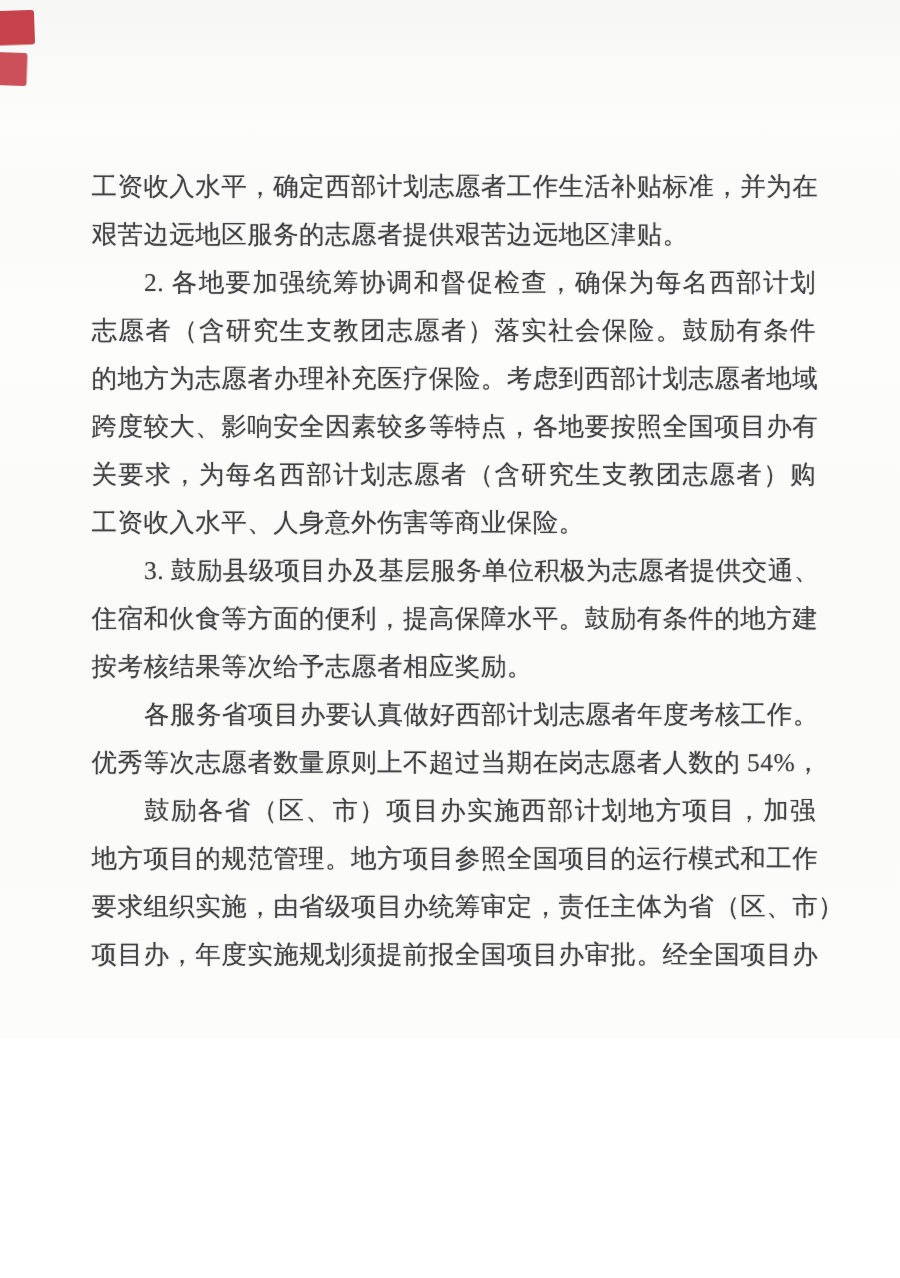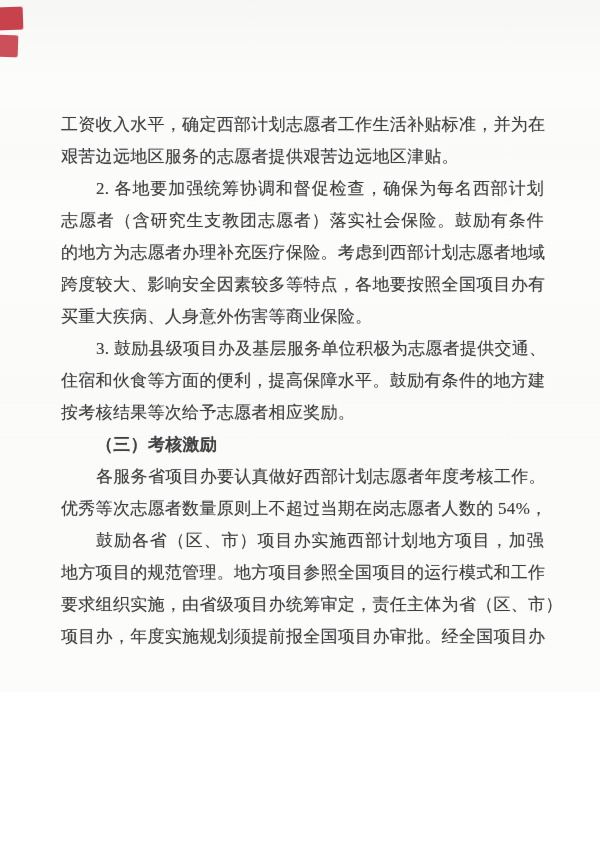--- a/index.html
+++ b/index.html
@@ -87,25 +87,25 @@
 <div class="page">
   <div class="seal-mark seal-a"></div>
   <div class="seal-mark seal-b"></div>
   <main class="text-block">
       <div class="line fill">工资收入水平，确定西部计划志愿者工作生活补贴标准，并为在</div>
       <div class="line">艰苦边远地区服务的志愿者提供艰苦边远地区津贴。</div>
       <div class="line indent fill">2. 各地要加强统筹协调和督促检查，确保为每名西部计划</div>
       <div class="line fill">志愿者（含研究生支教团志愿者）落实社会保险。鼓励有条件</div>
       <div class="line fill">的地方为志愿者办理补充医疗保险。考虑到西部计划志愿者地域</div>
       <div class="line fill">跨度较大、影响安全因素较多等特点，各地要按照全国项目办有</div>
-      <div class="line">买重大疾病、人身意外伤害等商业保险。</div>
+      <div class="line fill">关要求，为每名西部计划志愿者（含研究生支教团志愿者）购</div>
+      <div class="line">工资收入水平、人身意外伤害等商业保险。</div>
       <div class="line indent fill">3. 鼓励县级项目办及基层服务单位积极为志愿者提供交通、</div>
       <div class="line fill">住宿和伙食等方面的便利，提高保障水平。鼓励有条件的地方建</div>
       <div class="line">按考核结果等次给予志愿者相应奖励。</div>
-      <div class="line indent bold">（三）考核激励</div>
       <div class="line indent fill">各服务省项目办要认真做好西部计划志愿者年度考核工作。</div>
       <div class="line fill">优秀等次志愿者数量原则上不超过当期在岗志愿者人数的 54%，</div>
       <div class="line indent fill">鼓励各省（区、市）项目办实施西部计划地方项目，加强</div>
       <div class="line fill">地方项目的规范管理。地方项目参照全国项目的运行模式和工作</div>
       <div class="line fill">要求组织实施，由省级项目办统筹审定，责任主体为省（区、市）</div>
       <div class="line fill">项目办，年度实施规划须提前报全国项目办审批。经全国项目办</div>
     </main>
   <div class="footer">— 10 —</div>
 </div>
 

